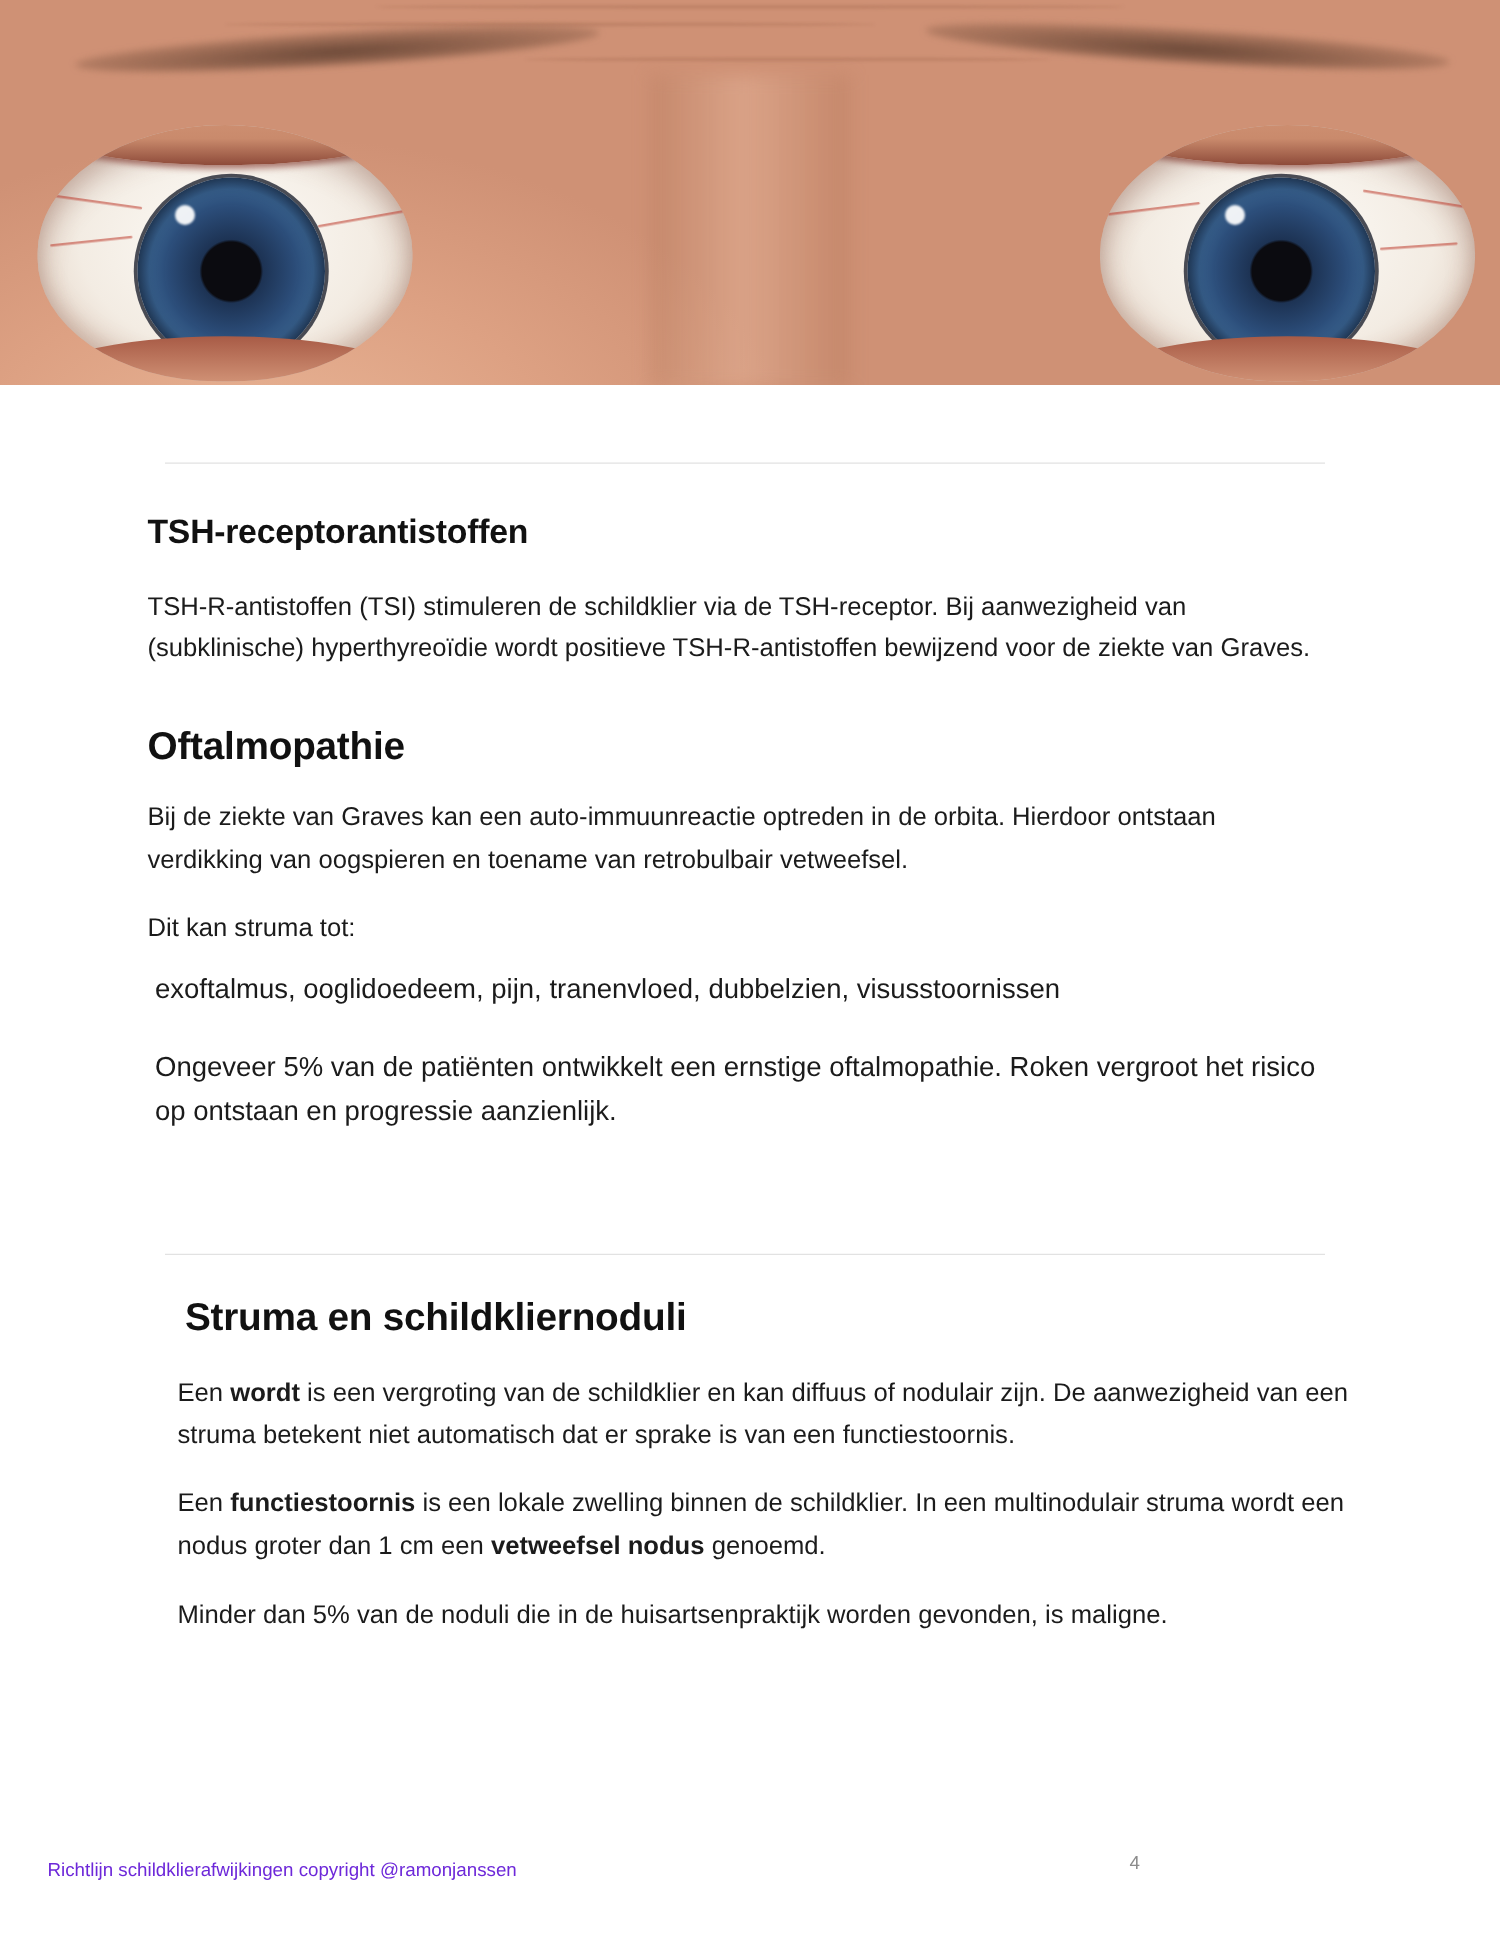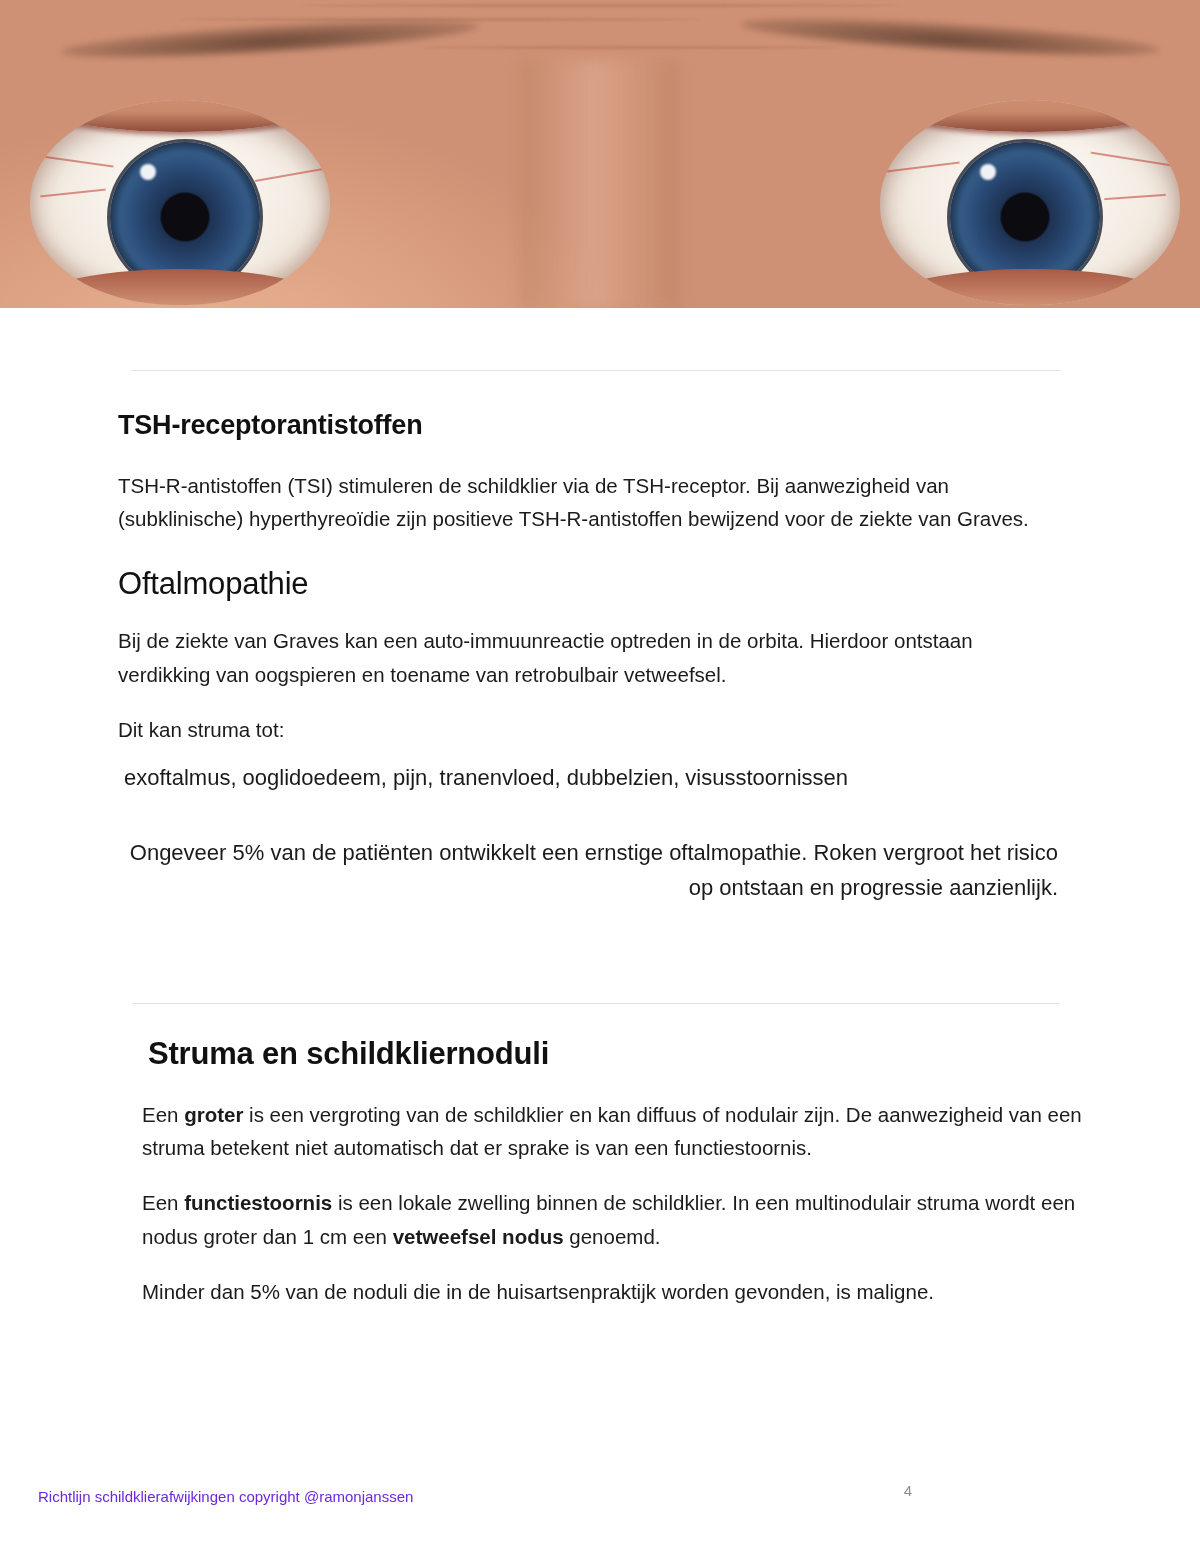--- a/index.html
+++ b/index.html
@@ -152,39 +152,39 @@
 
   h3.sub {
     font-size: 27px;
     font-weight: 700;
     letter-spacing: -0.2px;
     margin: 0 0 28px 0;
     color: #111;
   }
   h2.head {
     font-size: 31px;
-    font-weight: 400;
+    font-weight: 700;
     letter-spacing: -0.2px;
-    margin: 31px 0 22px 0;
+    margin: 44px 0 22px 0;
     color: #111;
   }
   p {
     font-size: 20.5px;
     line-height: 1.62;
     margin: 0 0 22px 0;
     color: #1b1b1b;
   }
   p.tight { margin-bottom: 14px; }
   .callout {
     font-size: 22px;
     line-height: 1.6;
     margin: 0 0 26px 6px;
     color: #1b1b1b;
   }
-  .callout.spaced { margin-top: 40px; text-align: right; }
+  .callout.spaced { margin-top: 28px; }
   b { font-weight: 700; }
 
   .section2 {
     position: absolute;
     left: 118px;
     top: 728px;
     width: 940px;
     margin-left: 24px;
   }
   .section2 h2 {
@@ -253,38 +253,38 @@
 </div>
 
 <div class="page">
 
   <div class="rule top"></div>
 
   <div class="content">
 
     <h3 class="sub">TSH-receptorantistoffen</h3>
 
-    <p>TSH-R-antistoffen (TSI) stimuleren de schildklier via de TSH-receptor. Bij aanwezigheid van (subklinische) hyperthyreoïdie zijn positieve TSH-R-antistoffen bewijzend voor de ziekte van Graves.</p>
+    <p>TSH-R-antistoffen (TSI) stimuleren de schildklier via de TSH-receptor. Bij aanwezigheid van (subklinische) hyperthyreoïdie wordt positieve TSH-R-antistoffen bewijzend voor de ziekte van Graves.</p>
 
     <h2 class="head">Oftalmopathie</h2>
 
     <p>Bij de ziekte van Graves kan een auto-immuunreactie optreden in de orbita. Hierdoor ontstaan verdikking van oogspieren en toename van retrobulbair vetweefsel.</p>
 
     <p class="tight">Dit kan struma tot:</p>
 
     <div class="callout">exoftalmus, ooglidoedeem, pijn, tranenvloed, dubbelzien, visusstoornissen</div>
 
     <div class="callout spaced">Ongeveer 5% van de patiënten ontwikkelt een ernstige oftalmopathie. Roken vergroot het risico op ontstaan en progressie aanzienlijk.</div>
   </div>
 
   <div class="rule mid"></div>
 
   <div class="section2">
     <h2>Struma en schildkliernoduli</h2>
 
-    <p><span>Een </span><b>groter</b><span> is een vergroting van de schildklier en kan diffuus of nodulair zijn. De aanwezigheid van een struma betekent niet automatisch dat er sprake is van een functiestoornis.</span></p>
+    <p><span>Een </span><b>wordt</b><span> is een vergroting van de schildklier en kan diffuus of nodulair zijn. De aanwezigheid van een struma betekent niet automatisch dat er sprake is van een functiestoornis.</span></p>
     <p><span>Een </span><b>functiestoornis</b><span> is een lokale zwelling binnen de schildklier. In een multinodulair struma wordt een nodus groter dan 1 cm een </span><b>vetweefsel nodus</b><span> genoemd.</span></p>
     <p><span>Minder dan 5% van de noduli die in de huisartsenpraktijk worden gevonden, is maligne.</span></p>
   </div>
 
   <div class="footer-text">Richtlijn schildklierafwijkingen copyright @ramonjanssen</div>
   <div class="page-number">4</div>
 </div>
 
 </body></html>

